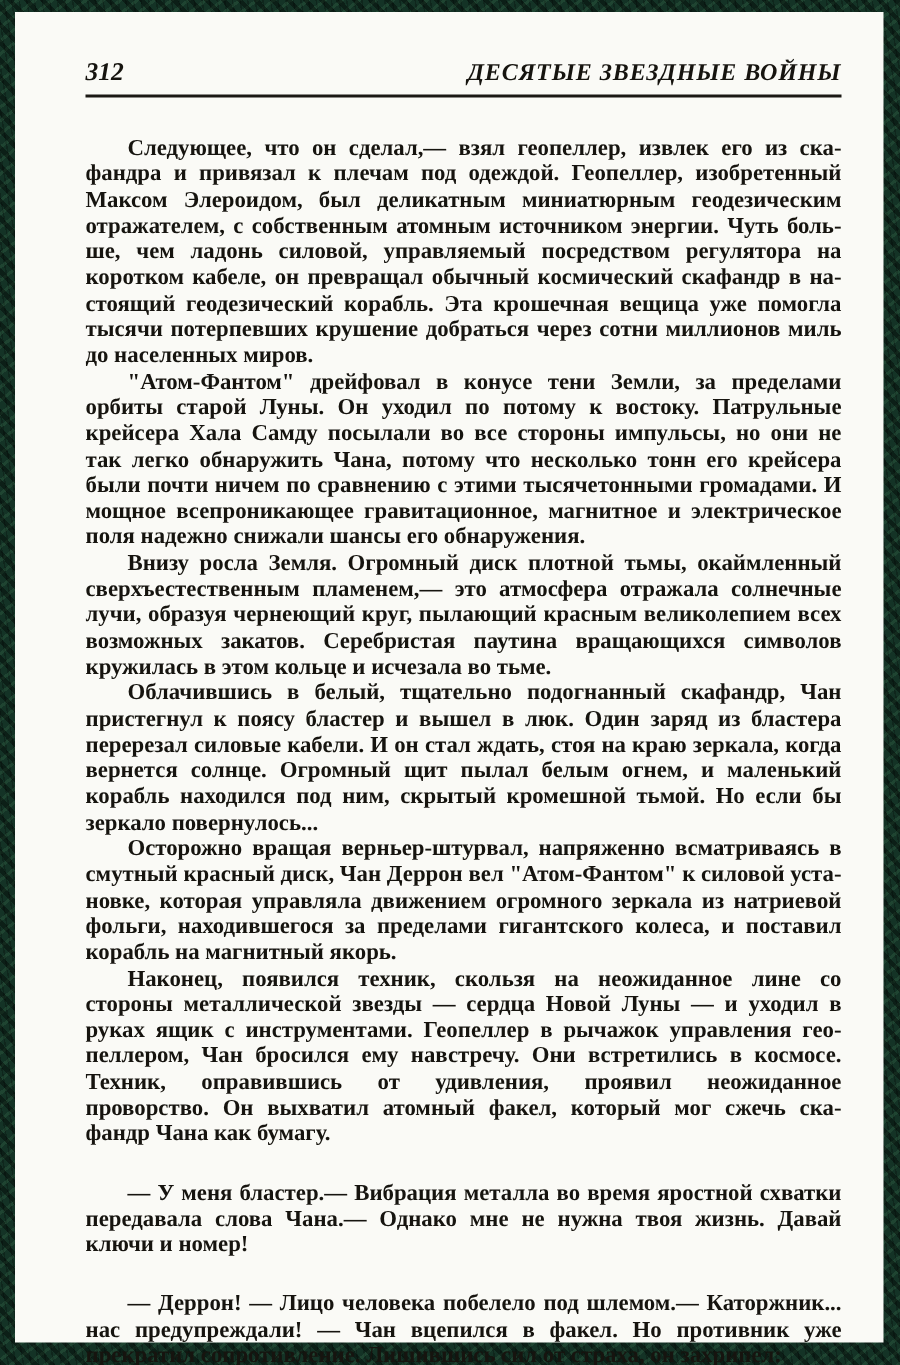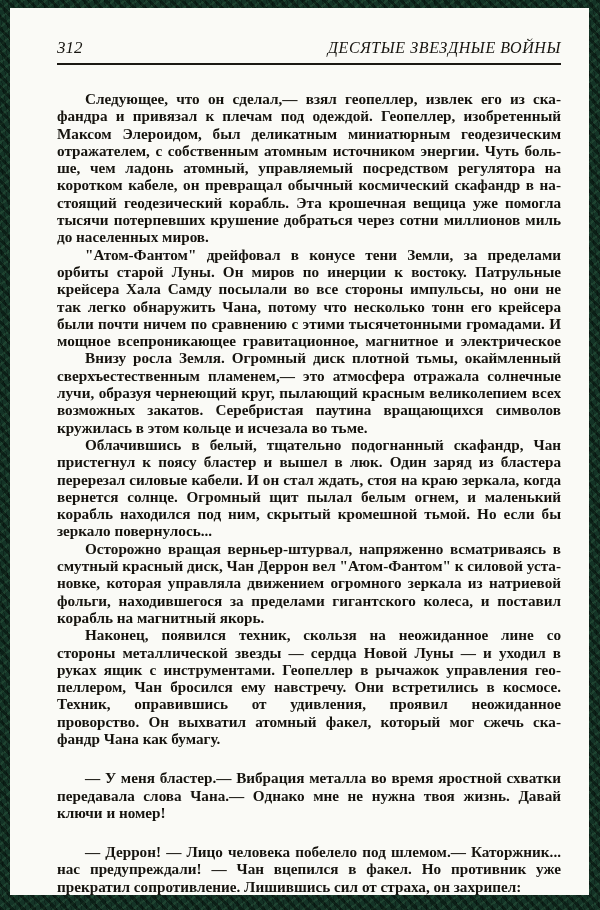--- a/index.html
+++ b/index.html
@@ -32,21 +32,21 @@
     background: #fafaf6;
     box-sizing: border-box;
     padding: 30px 28px 0 47px;
     color: #16140f;
   }
   .header {
     display: flex;
     justify-content: space-between;
     align-items: baseline;
     font-style: italic;
-    font-weight: normal;
+    font-weight: bold;
   }
   .pagenum {
     font-size: 17px;
   }
   .running {
     font-size: 16px;
     letter-spacing: 0.6px;
   }
   .rule {
     border-bottom: 2px solid #1b1914;
@@ -88,33 +88,34 @@
       <span class="pagenum">312</span>
       <span class="running">ДЕСЯТЫЕ ЗВЕЗДНЫЕ ВОЙНЫ</span>
     </div>
     <div class="rule"></div>
     <div class="body-text">
         <div class="paragraph">
           <div class="line first">Следующее, что он сделал,— взял геопеллер, извлек его из ска-</div>
           <div class="line">фандра и привязал к плечам под одеждой. Геопеллер, изобретенный</div>
           <div class="line">Максом Элероидом, был деликатным миниатюрным геодезическим</div>
           <div class="line">отражателем, с собственным атомным источником энергии. Чуть боль-</div>
-          <div class="line">ше, чем ладонь атомный, управляемый посредством регулятора на</div>
+          <div class="line">ше, чем ладонь силовой, управляемый посредством регулятора на</div>
           <div class="line">коротком кабеле, он превращал обычный космический скафандр в на-</div>
           <div class="line">стоящий геодезический корабль. Эта крошечная вещица уже помогла</div>
           <div class="line">тысячи потерпевших крушение добраться через сотни миллионов миль</div>
           <div class="line last">до населенных миров.</div>
         </div>
         <div class="paragraph">
           <div class="line first">"Атом-Фантом" дрейфовал в конусе тени Земли, за пределами</div>
-          <div class="line">орбиты старой Луны. Он миров по инерции к востоку. Патрульные</div>
+          <div class="line">орбиты старой Луны. Он уходил по потому к востоку. Патрульные</div>
           <div class="line">крейсера Хала Самду посылали во все стороны импульсы, но они не могли</div>
           <div class="line">так легко обнаружить Чана, потому что несколько тонн его крейсера</div>
           <div class="line">были почти ничем по сравнению с этими тысячетонными громадами. И</div>
           <div class="line">мощное всепроникающее гравитационное, магнитное и электрическое</div>
+          <div class="line last">поля надежно снижали шансы его обнаружения.</div>
         </div>
         <div class="paragraph">
           <div class="line first">Внизу росла Земля. Огромный диск плотной тьмы, окаймленный</div>
           <div class="line">сверхъестественным пламенем,— это атмосфера отражала солнечные</div>
           <div class="line">лучи, образуя чернеющий круг, пылающий красным великолепием всех</div>
           <div class="line">возможных закатов. Серебристая паутина вращающихся символов</div>
           <div class="line last">кружилась в этом кольце и исчезала во тьме.</div>
         </div>
         <div class="paragraph">
           <div class="line first">Облачившись в белый, тщательно подогнанный скафандр, Чан</div>

